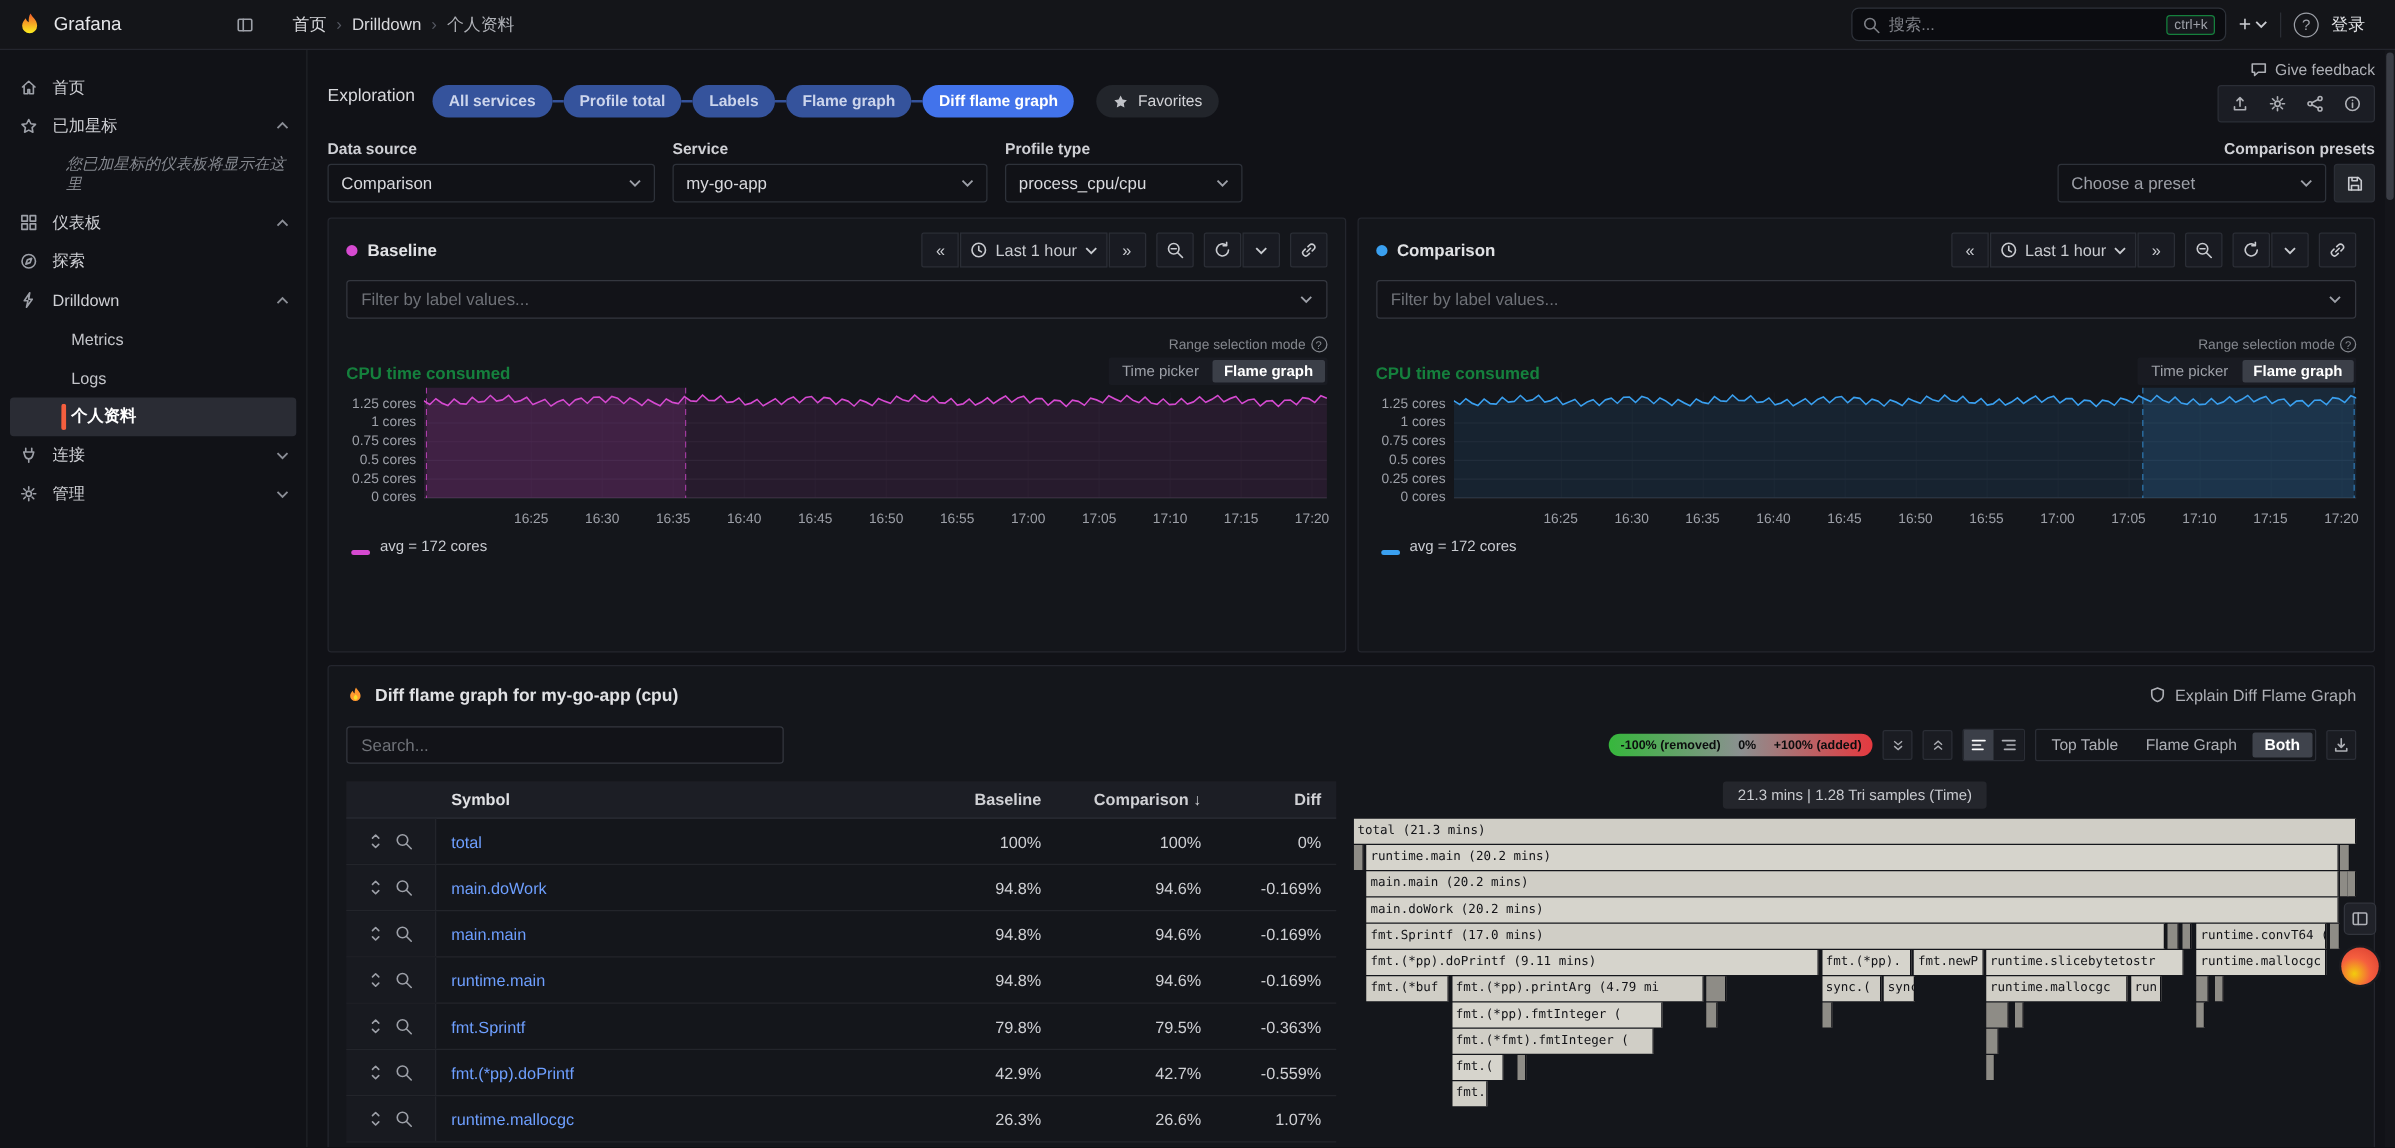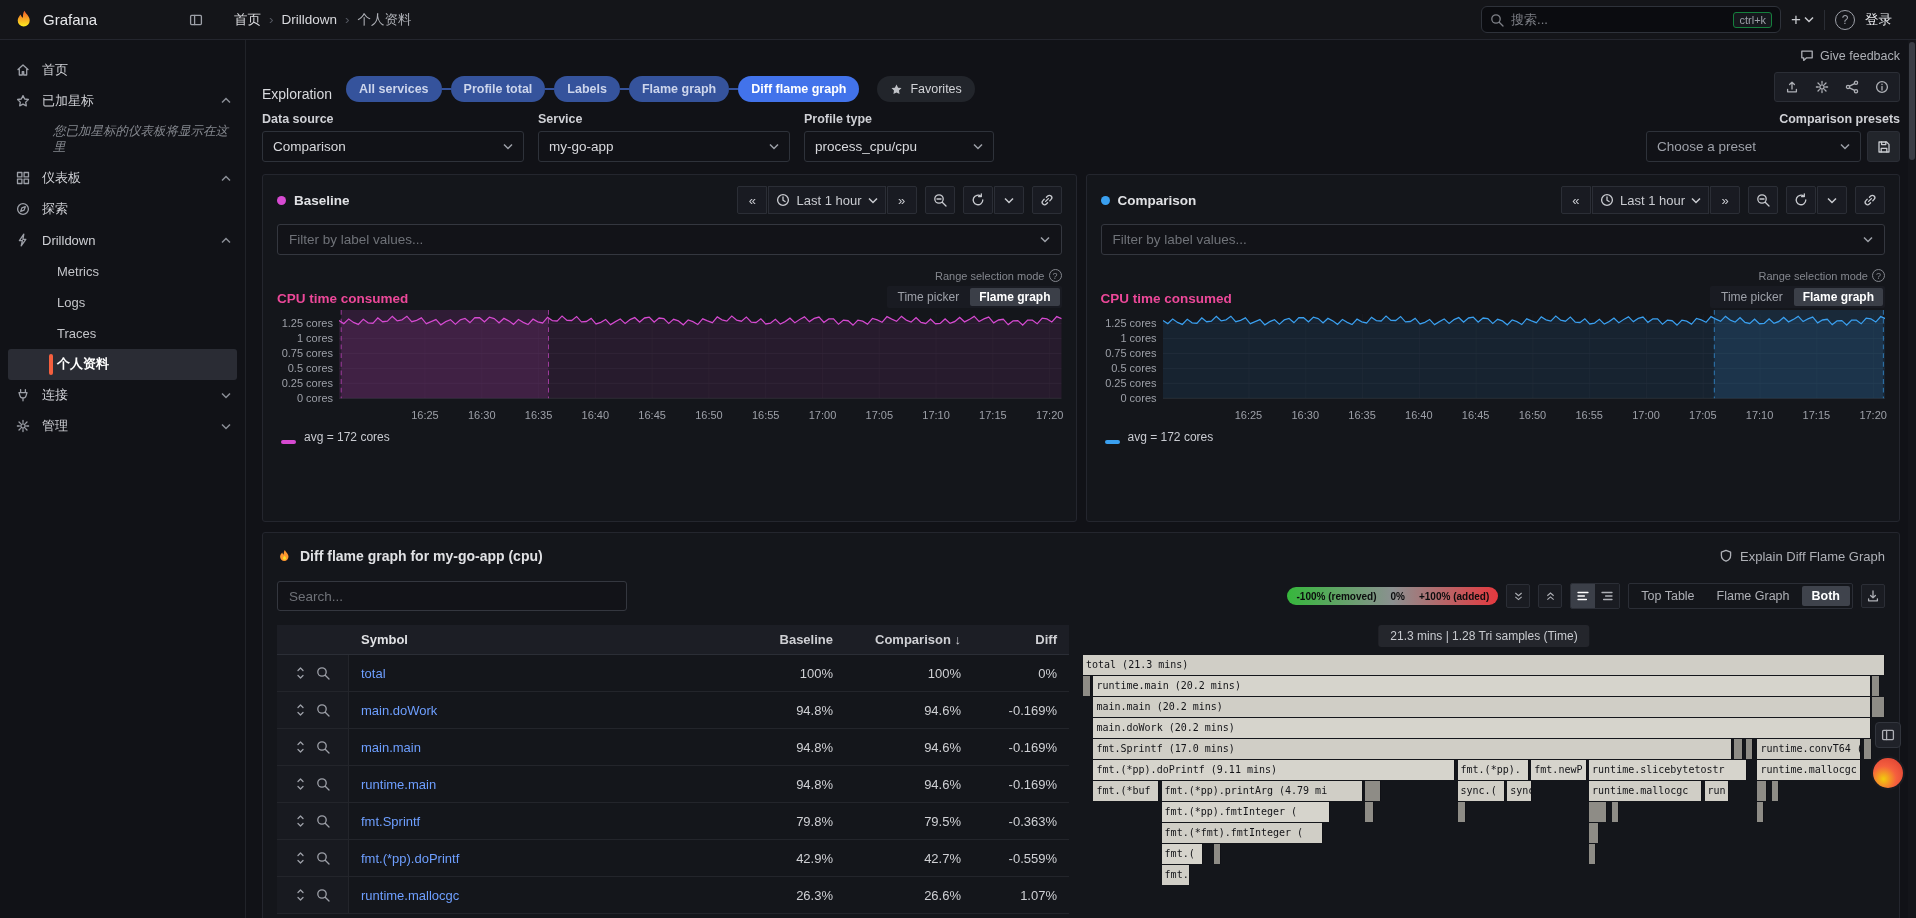--- a/index.html
+++ b/index.html
@@ -32,21 +32,21 @@
   .s-item .s-ic{width:18px;display:flex;justify-content:center;color:#9da0a8;margin-right:10px}
   .s-item .chev{margin-left:auto;color:#8b8e96}
   .s-item.lvl1{padding-left:49px;color:#c3c4c9}
   .s-item.active{background:#2a2c34;color:#fff;font-weight:bold}
   .s-item.active::before{content:"";position:absolute;left:41px;top:5px;bottom:5px;width:4px;border-radius:2px;background:linear-gradient(#f2cc0c00,#f55f3e),#f55f3e}
   .s-hint{font-style:italic;color:#85888f;font-size:12.5px;padding:7px 6px 7px 45px;line-height:1.3}
   .content{flex:1;padding:4px 16px 0 16px;position:relative;overflow:hidden}
   
   .feedback-row{display:flex;justify-content:flex-end;height:24px;align-items:center}
   .feedback{display:flex;gap:6px;align-items:center;color:#aeb0b6;font-size:12.5px;cursor:pointer}
-  .explore-row{display:flex;align-items:flex-end;height:34px}
+  .explore-row{display:flex;align-items:flex-start;height:34px}
   .explore-label{font-size:14px;color:#d8d9dd;margin-right:14px}
   .steps{display:flex;align-items:center}
   .pill{height:26px;padding:0 13px;border-radius:14px;background:#35539c;color:#ccd5ec;font-size:12.5px;font-weight:bold;display:flex;align-items:center;cursor:pointer;white-space:nowrap}
   .pill.active{background:#4273eb;color:#fff}
   .pill-link{width:9px;height:2px;background:#35539c}
   .favpill{margin-left:18px;height:26px;padding:0 13px;border-radius:14px;background:#22252b;color:#d2d3d7;font-size:12.5px;display:flex;align-items:center;gap:7px;cursor:pointer}
   .favpill .star{color:#c0c2c7}
   .toolbox{margin-left:auto;display:flex;align-items:center;background:#1b1d24;border:1px solid #2b2e36;border-radius:3px;padding:3px 4px;gap:4px}
   .toolbox .tbtn{width:26px;height:22px;display:flex;align-items:center;justify-content:center;color:#aeb0b6;cursor:pointer;border-radius:2px}
   
@@ -66,21 +66,21 @@
   .p-title{font-size:13.5px;font-weight:bold;color:#e0e1e4}
   .timectl{margin-left:auto;display:flex;align-items:center;gap:1px}
   .tc-btn{height:28px;min-width:30px;padding:0 7px;background:#191b22;border:1px solid #2b2e36;color:#c9cbd0;display:flex;align-items:center;justify-content:center;gap:6px;cursor:pointer;font-size:13px}
   .tc-btn.first{border-radius:2px 0 0 2px}.tc-btn.last{border-radius:0 2px 2px 0}
   .tc-btn.standalone{border-radius:2px;margin-left:7px}
   .filterbox{margin-top:9px;height:31px;border:1px solid #34373f;border-radius:3px;background:#121318;display:flex;align-items:center;padding:0 11px;color:#6f7278}
   .filterbox input{flex:1;background:transparent;border:0;outline:0;color:#c7c8cd;font-family:inherit;font-size:13.5px}
   .filterbox input::placeholder{color:#6f7278}
   .filterbox .chev{color:#9da0a8}
   .chart-head{display:flex;margin-top:9px;align-items:flex-end;height:44px}
-  .chart-title{font-size:13.5px;font-weight:bold;color:#ec4899;padding-bottom:2px}
+  .chart-title{font-size:13.5px;font-weight:bold;color:#15803d;padding-bottom:2px}
   .chart-tools{margin-left:auto;display:flex;flex-direction:column;align-items:flex-end;gap:4px}
   .rangemode{font-size:11px;color:#84878e;display:flex;align-items:center;gap:4px}
   .rangemode .q{width:13px;height:13px;border:1px solid #84878e;border-radius:50%;font-size:9px;display:flex;align-items:center;justify-content:center}
   .minitoggle{display:flex;background:#191b22;border-radius:2px;padding:2px;gap:2px}
   .minitoggle span{font-size:12px;padding:2px 9px;border-radius:2px;color:#9da0a8;cursor:pointer}
   .minitoggle span.sel{background:#3b3f48;color:#fff;font-weight:bold}
   .chart{display:flex;margin-top:2px}
   .ylabels{width:62px;position:relative;flex:none}
   .ylabels div{position:absolute;right:6px;font-size:11px;color:#9da0a8;white-space:nowrap}
   .plotwrap{flex:1;position:relative;height:96px}
@@ -249,23 +249,20 @@
               <path d="M1 5l4-4 4 4"></path>
             </svg>
           </span>
         </div>
         <div class="s-item lvl1">
           <span>Metrics</span>
         </div>
         <div class="s-item lvl1">
           <span>Logs</span>
         </div>
-        <div class="s-item lvl1">
-          <span>Traces</span>
-        </div>
         <div class="s-item lvl1 active">
           <span>个人资料</span>
         </div>
         <div class="s-item">
           <span class="s-ic">
             <svg width="14" height="14" viewBox="0 0 14 14" fill="none" stroke="currentColor" stroke-width="1.3" stroke-linecap="round" stroke-linejoin="round">
               <path d="M4.6 1.6v3M9.4 1.6v3M3 4.6h8l-.9 3a3.2 3.2 0 0 1-6.2 0zM7 10.4v2.4"></path>
             </svg>
           </span>
           <span>连接</span>

